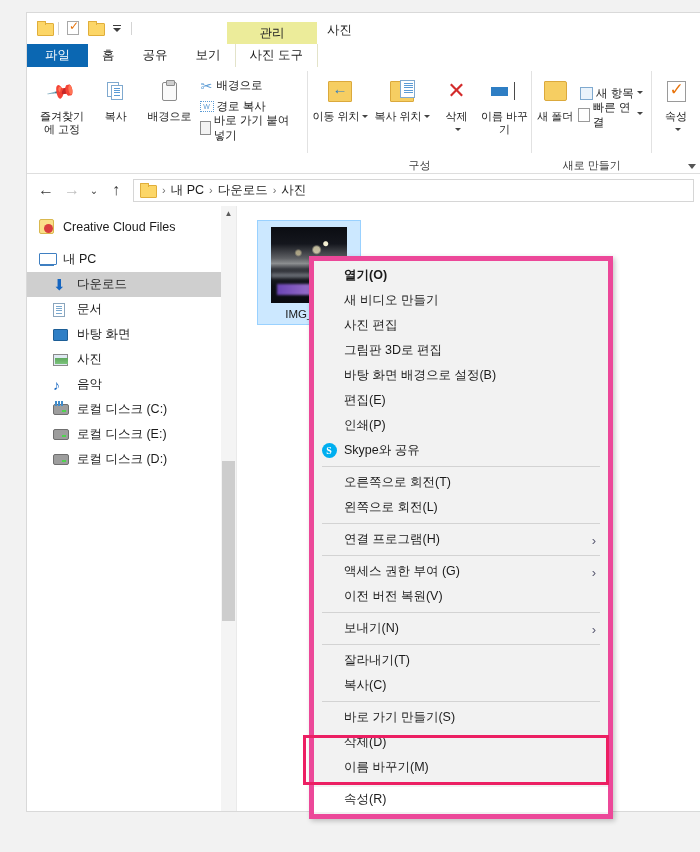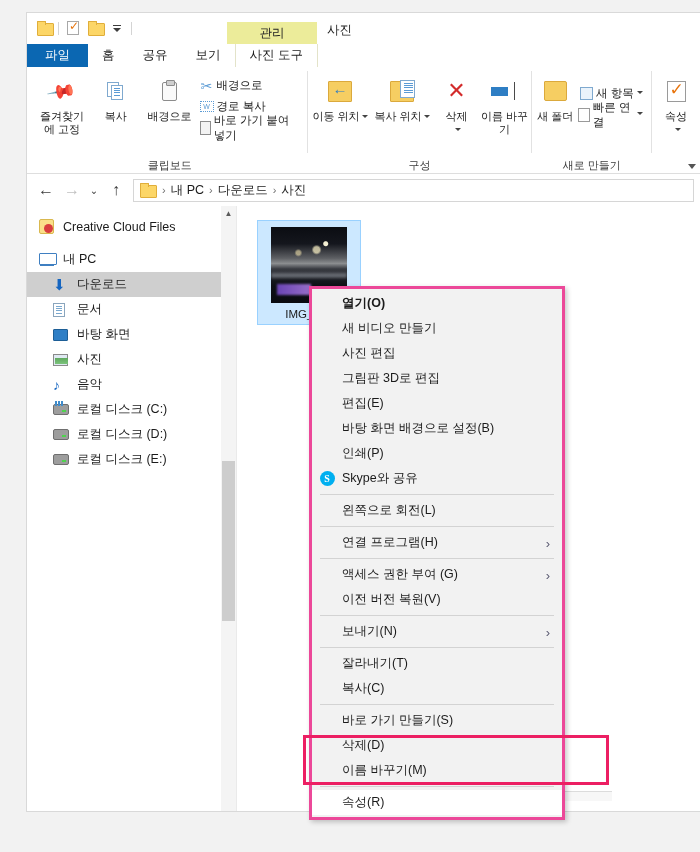--- a/index.html
+++ b/index.html
@@ -315,24 +315,24 @@
     filter: blur(1px); opacity:0.85;
   }
   .thumb-img:before {
     content:""; position:absolute; left:0; right:0; top:46px; height:5px;
     background: rgba(230,235,245,0.35); filter: blur(1.5px);
   }
   .fname { font-size: 11.5px; color: #1b1b1b; margin-top: 5px; }
 
   
   .ctxmenu {
-    position: absolute; left: 309px; top: 286px;
-    width: 256px;
+    position: absolute; left: 309px; top: 256px;
+    width: 304px;
     background: #f2f2f2;
-    border: 3px solid #ec4899;
+    border: 5px solid #ec4899;
     box-shadow: 2px 2px 5px rgba(0,0,0,0.22);
     padding: 2px 0;
     z-index: 40;
   }
   .mi {
     height: 25px; display: flex; align-items: center;
     font-size: 12.5px; color: #1b1b1b;
     padding-left: 30px; position: relative; cursor: default;
   }
   .mi.bold { font-weight: bold; }
@@ -449,21 +449,20 @@
               <span>경로 복사</span>
             </div>
             <div class="smallbtn">
               <span class="ic">
                   <span class="pasteshort-ic"></span>
                 </span>
               <span>바로 가기 붙여넣기</span>
             </div>
           </div>
         </div>
-        <div class="grp-title">클립보드</div>
       </div>
 
       <div class="grp-div"></div>
 
       <div class="grp">
         <div class="grp-body">
           <div class="bigbtn">
             <div class="ic">
                 <span class="movefolder-ic"></span>
               </div>
@@ -623,28 +622,28 @@
           <span class="ic">
               <span class="ic-disk sys"></span>
             </span>
           <span class="tx">로컬 디스크 (C:)</span>
         </div>
 
         <div class="navrow indent">
           <span class="ic">
               <span class="ic-disk"></span>
             </span>
+          <span class="tx">로컬 디스크 (E:)</span>
+        </div>
+
+        <div class="navrow indent">
+          <span class="ic">
+              <span class="ic-disk"></span>
+            </span>
           <span class="tx">로컬 디스크 (D:)</span>
-        </div>
-
-        <div class="navrow indent">
-          <span class="ic">
-              <span class="ic-disk"></span>
-            </span>
-          <span class="tx">로컬 디스크 (E:)</span>
         </div>
 
         <div class="nav-sb">
           <div class="arrow">▲</div>
           <div class="thumb"></div>
         </div>
       </div>
 
       <div class="filelist">
         <div class="fileitem">
@@ -659,32 +658,33 @@
         <i style="left:150px;"></i>
         <i style="left:205px;"></i>
     </div>
   </div>
 
   <div class="ctxmenu">
     <div class="mi bold">열기(O)</div>
     <div class="mi">새 비디오 만들기</div>
     <div class="mi">사진 편집</div>
     <div class="mi">그림판 3D로 편집</div>
+    <div class="mi">바탕 화면 배경으로 설정(B)</div>
     <div class="mi">편집(E)</div>
-    <div class="mi">바탕 화면 배경으로 설정(B)</div>
     <div class="mi">인쇄(P)</div>
     <div class="mi">
       <span class="mico">
           <span class="skype-ic">S</span>
         </span>
       <span>Skype와 공유</span>
     </div>
 
     <div class="msep"></div>
 
+    <div class="mi">오른쪽으로 회전(T)</div>
     <div class="mi">왼쪽으로 회전(L)</div>
 
     <div class="msep"></div>
 
     <div class="mi">
       <span>연결 프로그램(H)</span>
       <span class="chev">›</span>
     </div>
 
     <div class="msep"></div>

